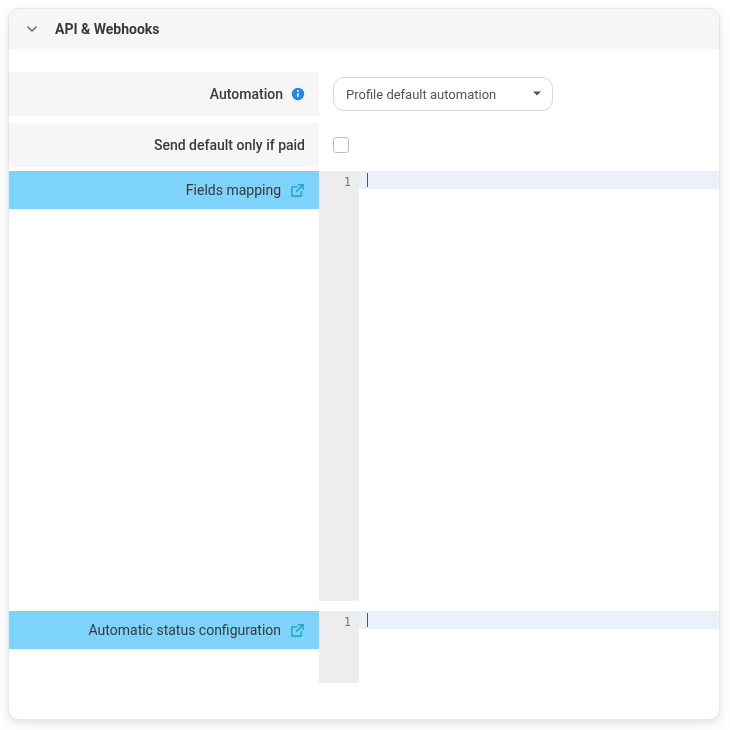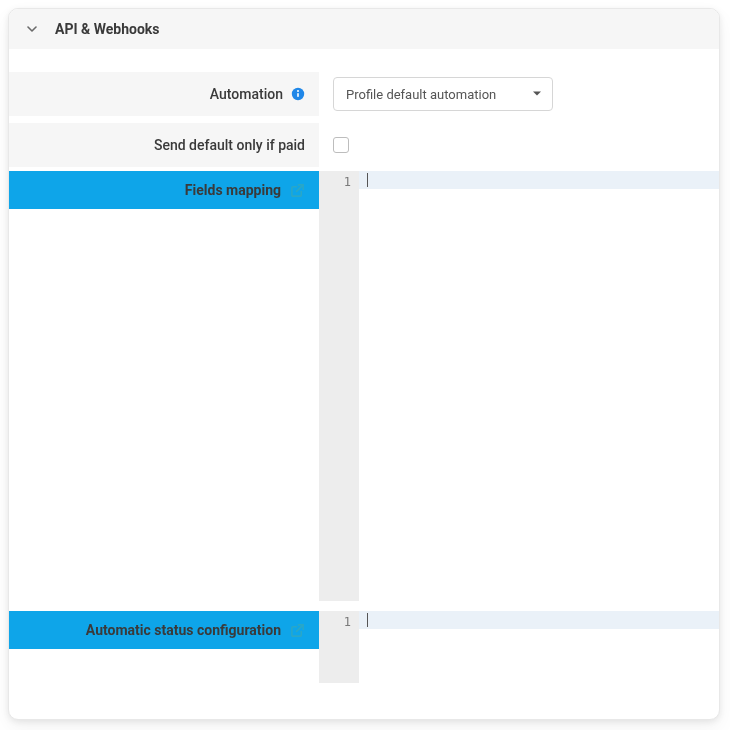--- a/index.html
+++ b/index.html
@@ -71,21 +71,21 @@
   .info-icon {
     width: 14px; height: 14px;
     display: inline-flex; align-items: center; justify-content: center;
   }
 
   .select {
     position: relative;
     width: 220px;
     height: 34px;
     border: 1px solid #d6d6d6;
-    border-radius: 4px;
+    border-radius: 11px;
     display: flex;
     align-items: center;
     padding: 0 30px 0 12px;
     font-size: 13px;
     color: #555;
     background: #fff;
     cursor: pointer;
   }
   .select .caret {
     position: absolute;
@@ -158,29 +158,29 @@
   .editor-auto   { height: 72px; }
 
   
   .editor-row .label-strip {
     width: 310px;
     flex: 0 0 310px;
     display: flex;
     flex-direction: column;
   }
   .editor-row .label-strip .label-box {
-    background: #0ea5e9;
+    background: #7dd3fc;
     display: flex;
     align-items: center;
     justify-content: flex-end;
     gap: 8px;
     padding: 0 14px;
     font-size: 14px;
     color: #3a3a3a;
-    font-weight: 700;
+    font-weight: 400;
     height: 38px;
   }
   .editor-row .label-strip .label-rest {
     flex: 1;
     background: #fff;
   }
 </style>
 </head>
 <body>
 

